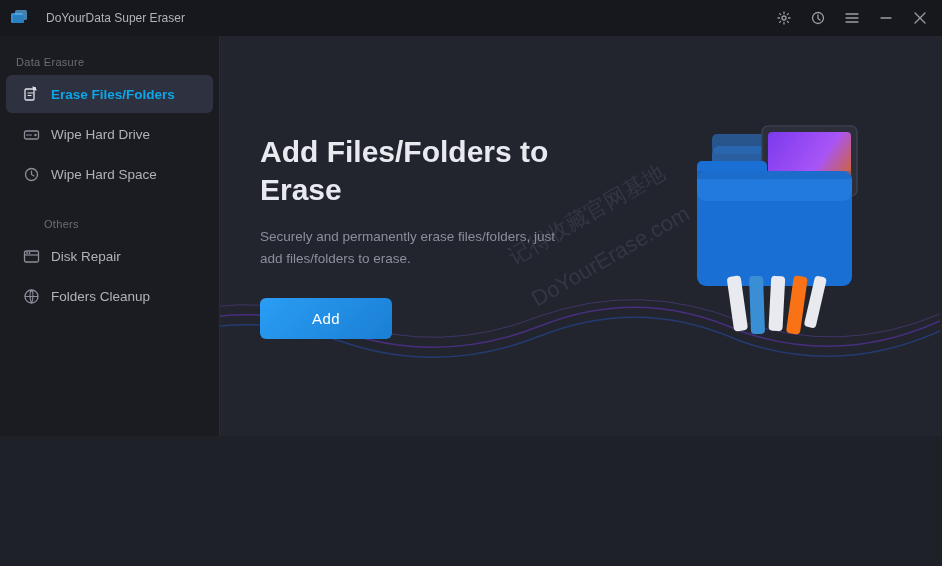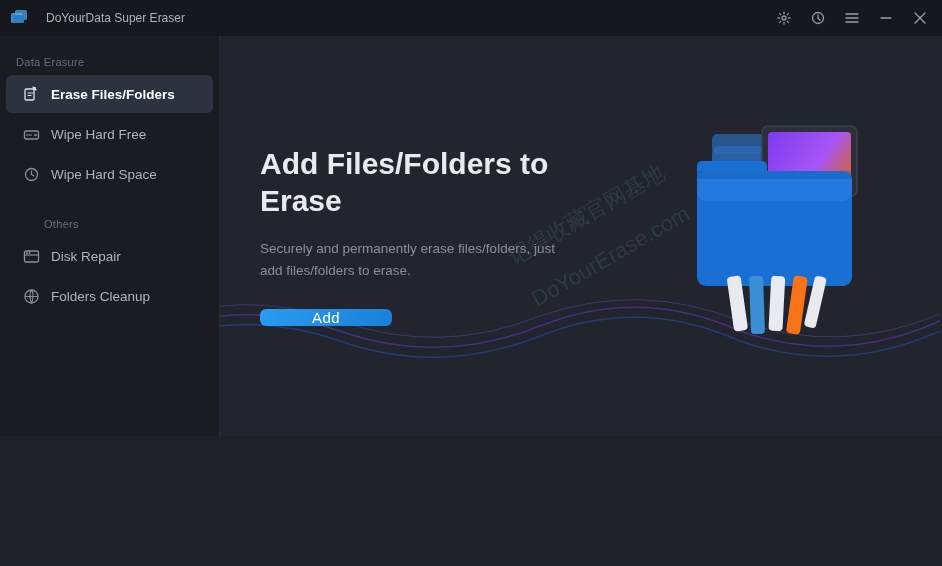--- a/index.html
+++ b/index.html
@@ -91,21 +91,21 @@
       padding: 10px 16px;
       cursor: pointer;
       border-radius: 6px;
       margin: 1px 6px;
       font-size: 13.5px;
       color: #b0b3bb;
       transition: background 0.15s;
     }
     .sidebar-item.active {
       background: #2d3140;
-      color: #ffffff;
+      color: #0ea5e9;
       font-weight: 600;
     }
     .sidebar-icon {
       width: 18px;
       height: 18px;
       display: flex;
       align-items: center;
       justify-content: center;
       flex-shrink: 0;
     }
@@ -164,21 +164,21 @@
       margin-bottom: 28px;
       max-width: 310px;
     }
     .add-button {
       background: linear-gradient(135deg, #2a9df4, #1a7fd4);
       border: none;
       border-radius: 6px;
       color: #fff;
       font-size: 15px;
       font-weight: 500;
-      padding: 0 52px;
+      padding: 12px 52px;
       cursor: pointer;
       letter-spacing: 0.5px;
       transition: opacity 0.2s;
     }
 
     
     .folder-illustration {
       width: 260px;
       height: 240px;
       position: relative;
@@ -260,21 +260,21 @@
     </div>
 
     <div class="sidebar-item">
       <div class="sidebar-icon">
         <svg width="17" height="17" viewBox="0 0 17 17" fill="none">
           <rect x="1.5" y="5" width="14" height="8" rx="1.5" stroke="#8c8f9a" stroke-width="1.3"></rect>
           <circle cx="12.5" cy="9" r="1.2" fill="#8c8f9a"></circle>
           <path d="M3.5 9h5" stroke="#8c8f9a" stroke-width="1.2" stroke-linecap="round"></path>
         </svg>
       </div>
-      <span class="sidebar-item-label">Wipe Hard Free</span>
+      <span class="sidebar-item-label">Wipe Hard Drive</span>
     </div>
 
     <div class="sidebar-item">
       <div class="sidebar-icon">
         <svg width="17" height="17" viewBox="0 0 17 17" fill="none">
           <circle cx="8.5" cy="8.5" r="6" stroke="#8c8f9a" stroke-width="1.3"></circle>
           <path d="M8.5 5v3.5l2.5 1.5" stroke="#8c8f9a" stroke-width="1.2" stroke-linecap="round"></path>
         </svg>
       </div>
       <span class="sidebar-item-label">Wipe Hard Space</span>

